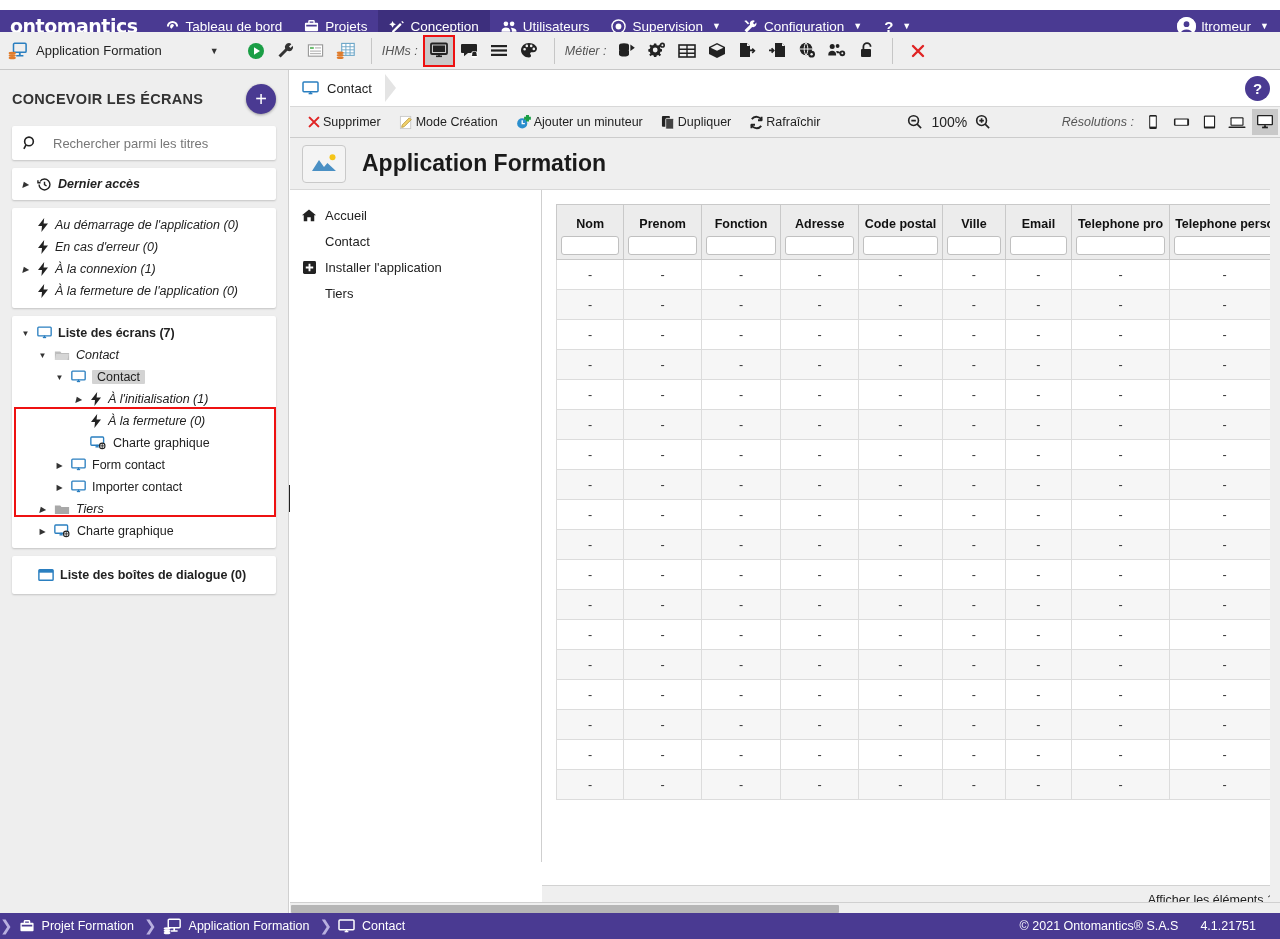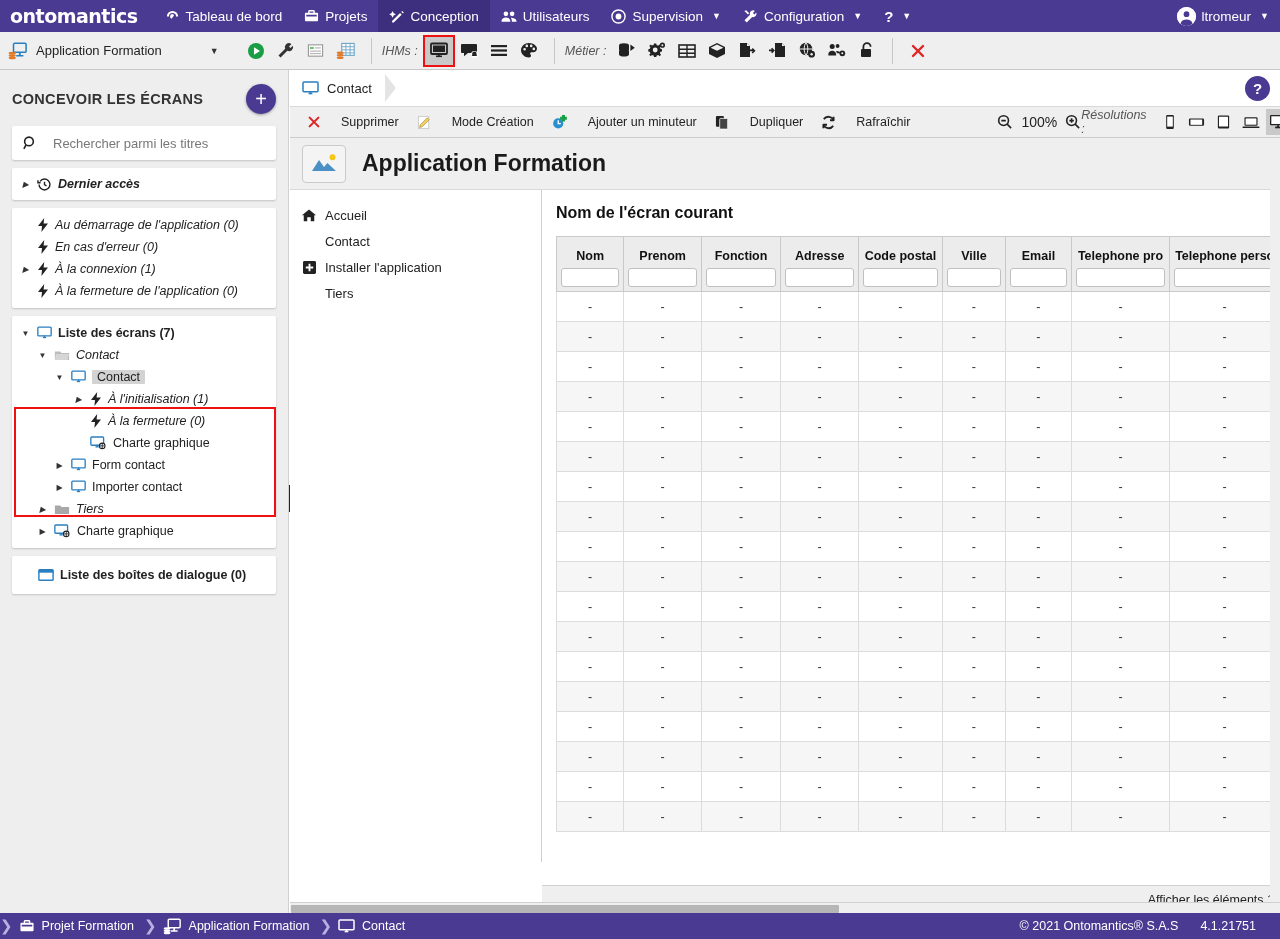--- a/index.html
+++ b/index.html
@@ -9,21 +9,21 @@
     overflow: hidden;
     font-family: "Liberation Sans", sans-serif;
     font-size: 13px;
     background: #ffffff;
     color: #222;
   }
   .app { position: relative; width: 1280px; height: 939px; }
 
   
   .topnav {
-    position: absolute; top: 0; left: 0; width: 1280px; height: 32px;
+    position: absolute; top: 10px; left: 0; width: 1280px; height: 32px;
     background: #4a3a92;
     display: flex; align-items: center;
     color: #ffffff;
   }
   .brand {
     font-size: 19px; font-weight: bold; letter-spacing: -0.5px;
     padding: 0 16px 0 10px; color: #fff;
     font-family: "DejaVu Sans", sans-serif;
   }
   .navitem {
@@ -148,26 +148,26 @@
     width: 25px; height: 25px; border-radius: 50%;
     background: #4a3a92; color: #fff; font-weight: bold; font-size: 15px;
     display: flex; align-items: center; justify-content: center; cursor: pointer;
   }
 
   .actionbar {
     height: 31px; background: #efefef; border-bottom: 1px solid #cccccc;
     display: flex; align-items: center; padding-left: 8px;
   }
   .act {
-    display: flex; align-items: center; gap: 20px;
+    display: flex; align-items: center; gap: 2px;
     padding: 0 9px; height: 31px; font-size: 12.5px; color: #222; cursor: pointer;
     white-space: nowrap;
   }
   .zoomgrp { display: flex; align-items: center; gap: 8px; margin-left: 78px; font-size: 14px; }
-  .resgrp { display: flex; align-items: center; gap: 2px; margin-left: auto; padding-right: 12px; }
+  .resgrp { display: flex; align-items: center; gap: 2px; margin-left: auto; padding-right: 2px; }
   .resgrp .tb-label { margin-right: 4px; }
   .resbtn { width: 26px; height: 26px; display: flex; align-items: center; justify-content: center; cursor: pointer; }
   .resbtn.selected { background: #c9c9c9; }
 
   
   .preview { position: relative; width: 990px; height: 775px; background: #fff; overflow: hidden; }
   .apphdr {
     height: 52px; background: #efefef; border-bottom: 1px solid #d8d8d8;
     display: flex; align-items: center; gap: 16px; padding-left: 12px;
   }
@@ -886,21 +886,20 @@
               </span>
             <span>Installer l'application</span>
           </div>
           <div class="menurow">
             <span class="mi"></span>
             <span>Tiers</span>
           </div>
         </div>
 
         <div class="content">
-          <h3 class="contenttitle">Nom de l'écran courant</h3>
 
           <table class="grid">
             <colgroup>
               <col style="width:76px">
                 <col style="width:84px">
                 <col style="width:84px">
               <col style="width:84px">
                 <col style="width:84px">
                 <col style="width:72px">
               <col style="width:72px">

